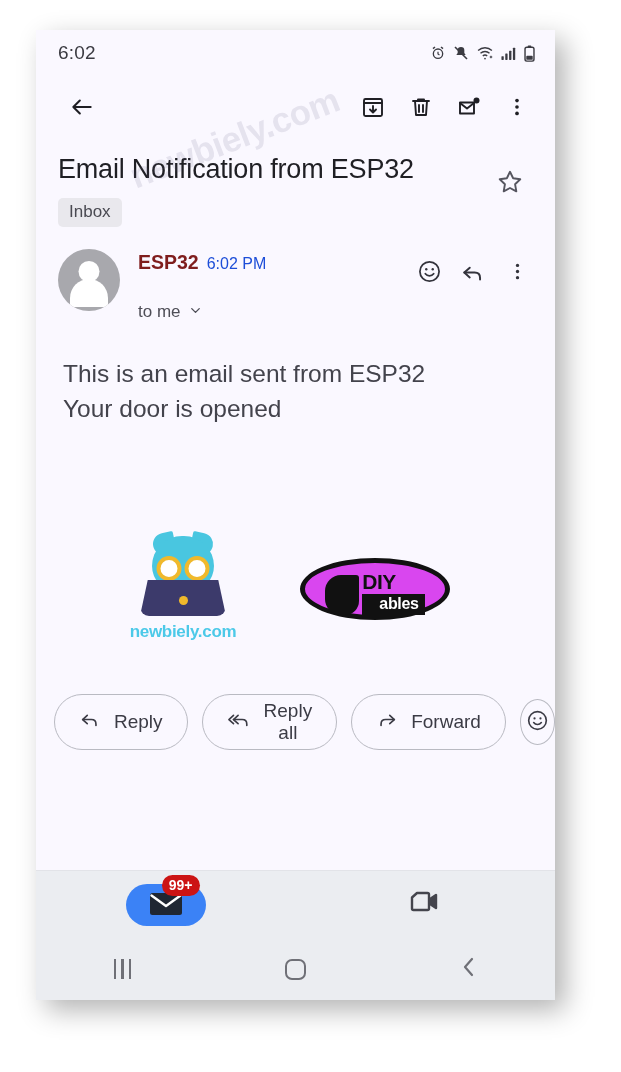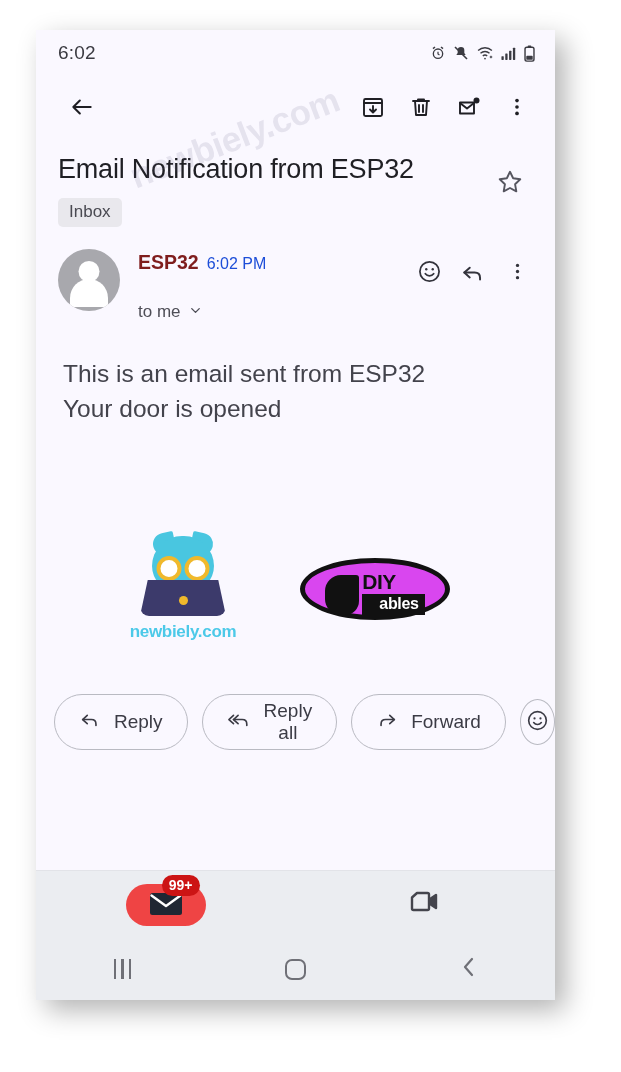--- a/index.html
+++ b/index.html
@@ -395,21 +395,21 @@
     align-items: center;
     justify-content: center;
     cursor: pointer;
     height: 100%;
   }
   .mail-pill {
     position: relative;
     width: 80px;
     height: 42px;
     border-radius: 21px;
-    background: #ef4444;
+    background: #3b82f6;
     display: flex;
     align-items: center;
     justify-content: center;
   }
   .badge {
     position: absolute;
     top: -9px;
     left: 36px;
     background: #cc1414;
     color: #ffffff;

